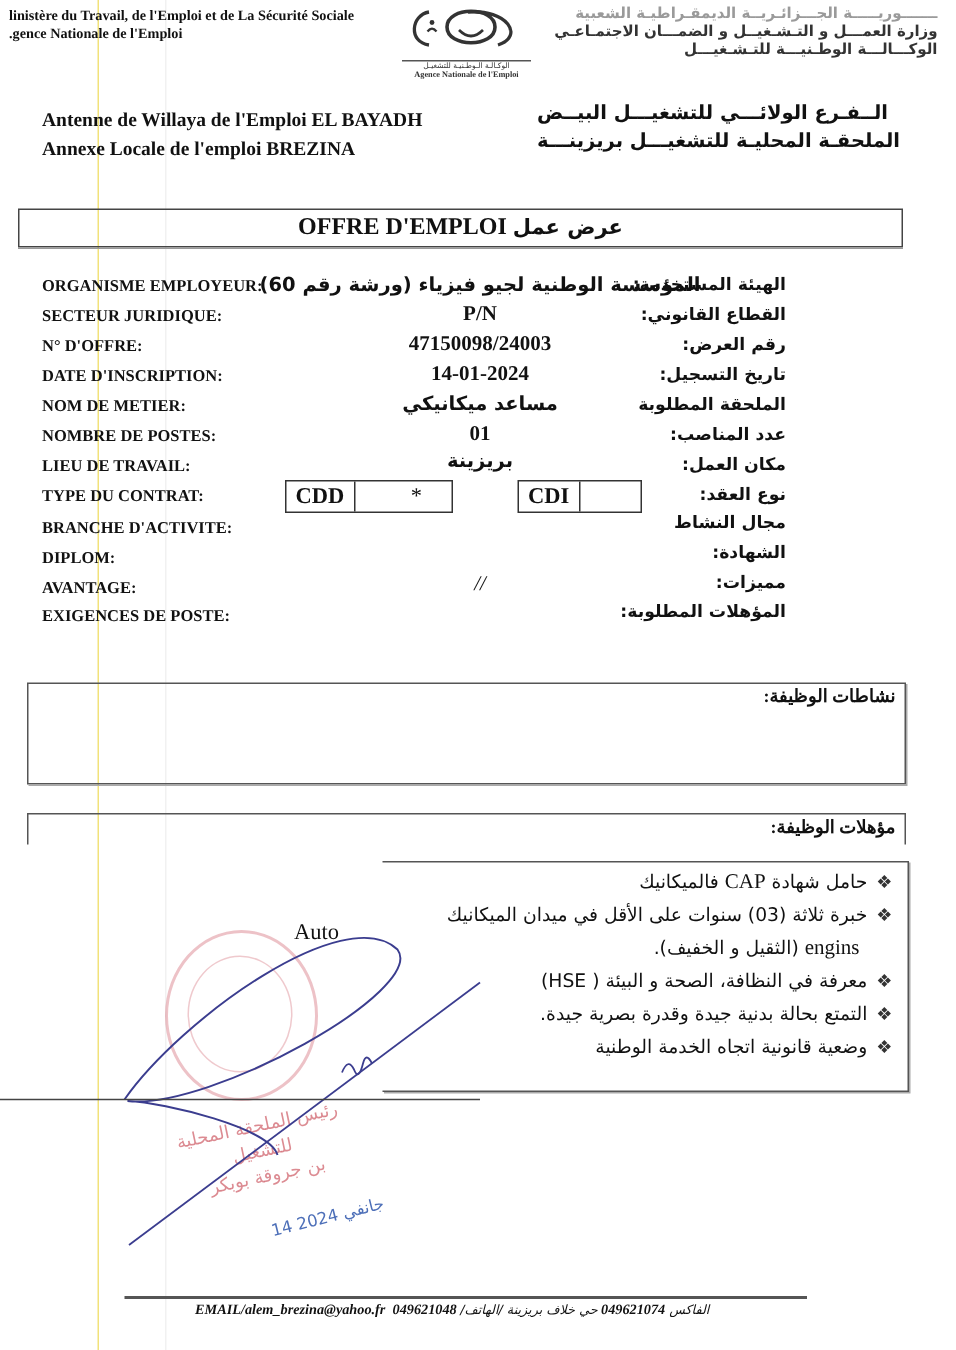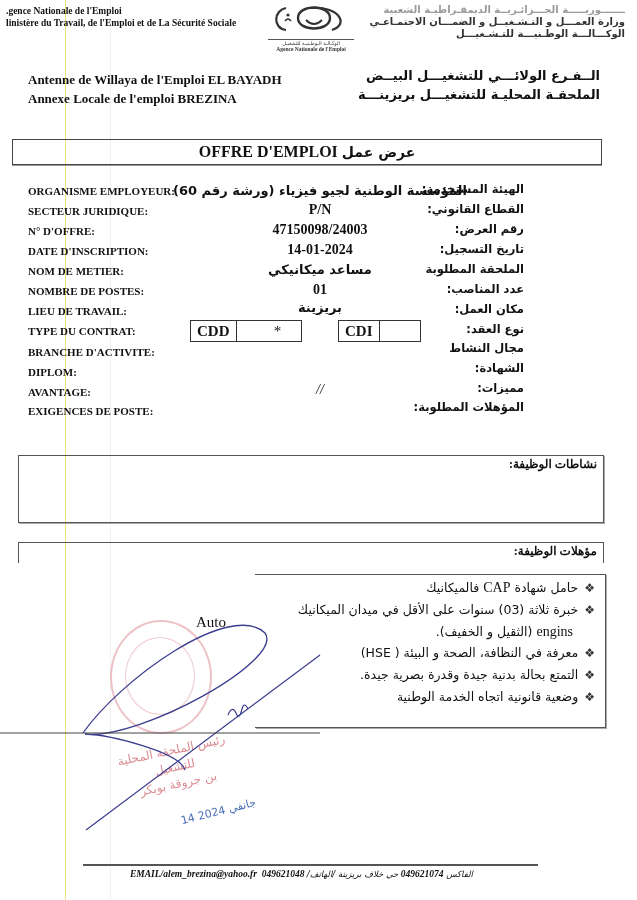--- a/index.html
+++ b/index.html
@@ -18,38 +18,38 @@
   .hdr-fr div { white-space: nowrap; }
   .hdr-ar { right: 12px; top: 4px; font-size: 10px; font-weight: bold; line-height: 12px; direction: rtl; text-align: right; font-family: "DejaVu Sans", sans-serif; color: #333; }
   .hdr-ar div { white-space: nowrap; }
   .hdr-ar .faint { color: #9a9a9a; letter-spacing: 1px; }
   .logo { left: 268px; top: 2px; width: 86px; height: 50px; text-align: center; }
   .logo-cap-ar { font-size: 5px; font-family: "DejaVu Sans", sans-serif; line-height: 6px; color: #333; border-top: 1px solid #555; margin-top: 1px; }
   .logo-cap-fr { font-size: 5.5px; line-height: 6px; font-weight: bold; color: #333; }
 
   
   .branch-fr { left: 28px; top: 70px; font-size: 13px; font-weight: bold; line-height: 19px; }
-  .branch-ar { right: 37px; top: 66px; font-size: 13px; font-weight: bold; line-height: 19px; direction: rtl; text-align: right; font-family: "DejaVu Sans", sans-serif; }
+  .branch-ar { right: 37px; top: 66px; font-size: 13px; font-weight: bold; line-height: 19px; direction: rtl; text-align: left; font-family: "DejaVu Sans", sans-serif; }
 
   
   .title-box { left: 12px; top: 139px; width: 588px; height: 24px; border: 1px solid #444; box-shadow: 0 1px 0 #999; text-align: center; font-size: 16px; font-weight: bold; line-height: 24px; }
   .title-box .ar { font-family: "DejaVu Sans", sans-serif; font-size: 14px; }
 
   
   .lbl-fr { left: 28px; font-size: 11px; font-weight: bold; font-family: "Liberation Serif", serif; white-space: nowrap; }
   .lbl-ar { right: 113px; font-size: 11.5px; font-weight: bold; direction: rtl; text-align: right; font-family: "DejaVu Sans", sans-serif; white-space: nowrap; }
   .val { left: 170px; width: 300px; text-align: center; font-size: 14px; font-weight: bold; white-space: nowrap; }
   .val.ar { font-family: "DejaVu Sans", sans-serif; font-size: 13px; }
   .val.mono { font-family: "Liberation Serif", serif; font-weight: normal; font-style: italic; }
 
   .contract { top: 320px; height: 20px; border: 1px solid #333; display: flex; font-weight: bold; font-size: 15px; line-height: 20px; }
   .contract .c-lbl { padding: 0 6px; border-right: 1px solid #333; }
   .contract .c-box { width: 40px; text-align: center; font-weight: normal; }
   .cdd { left: 190px; gap: 18px; }
-  .cdi { left: 338px; }
+  .cdi { left: 345px; }
   .cdd .c-box { width: 46px; }
 
   
   .sec-box { border: 1px solid #555; box-shadow: 1px 1px 0 #aaa; }
   .box-activities { left: 18px; top: 455px; width: 584px; height: 66px; }
   .box-quals-header { left: 18px; top: 542px; width: 584px; height: 20px; border-bottom: none; box-shadow: none; }
   .sec-title { position: absolute; right: 6px; top: 1px; font-size: 12px; font-weight: bold; direction: rtl; font-family: Liberation Serif, serif; }
   .quals-list { left: 255px; top: 574px; width: 350px; height: 152px; border-top: 1px solid #555; border-right: 1px solid #555; border-bottom: 1px solid #555; box-shadow: 1px 1px 0 #aaa; }
   .quals-list ul { list-style: none; margin: 0; padding: 2px 10px 0 0; direction: rtl; }
   .quals-list li { font-family: "DejaVu Sans", sans-serif; font-size: 12.5px; line-height: 21px; text-align: right; white-space: nowrap; }
@@ -70,22 +70,22 @@
   .footer { left: 130px; top: 869px; font-size: 9.5px; font-style: italic; font-weight: bold; white-space: nowrap; }
   .footer .ar { font-family: "DejaVu Sans", sans-serif; font-size: 8.5px; font-weight: normal; }
 </style>
 </head>
 <body>
 
 <div class="abs scan-yellow"></div>
 <div class="abs scan-grey"></div>
 
 <div class="abs hdr-fr">
+  <div>linistère du Travail, de l'Emploi et de La Sécurité Sociale</div>
   <div>.gence  Nationale  de  l'Emploi</div>
-  <div>linistère du Travail, de l'Emploi et de La Sécurité Sociale</div>
 </div>
 
 <div class="abs logo">
   <svg width="86" height="32" viewBox="0 0 86 32">
     <path d="M18 6 C6 8 4 26 18 28" fill="none" stroke="#333" stroke-width="2.2"></path>
     <circle cx="20" cy="13" r="1.6" fill="#333"></circle>
     <path d="M17 19 q3 -4 6 0" fill="none" stroke="#333" stroke-width="1.5"></path>
     <path d="M30 16 C30 2 62 2 62 16 C62 30 30 30 30 16 Z" fill="none" stroke="#333" stroke-width="2.4"></path>
     <path d="M44 6 C70 4 82 22 64 28" fill="none" stroke="#333" stroke-width="2.2"></path>
     <path d="M38 18 q8 8 16 0" fill="none" stroke="#333" stroke-width="1.8"></path>

